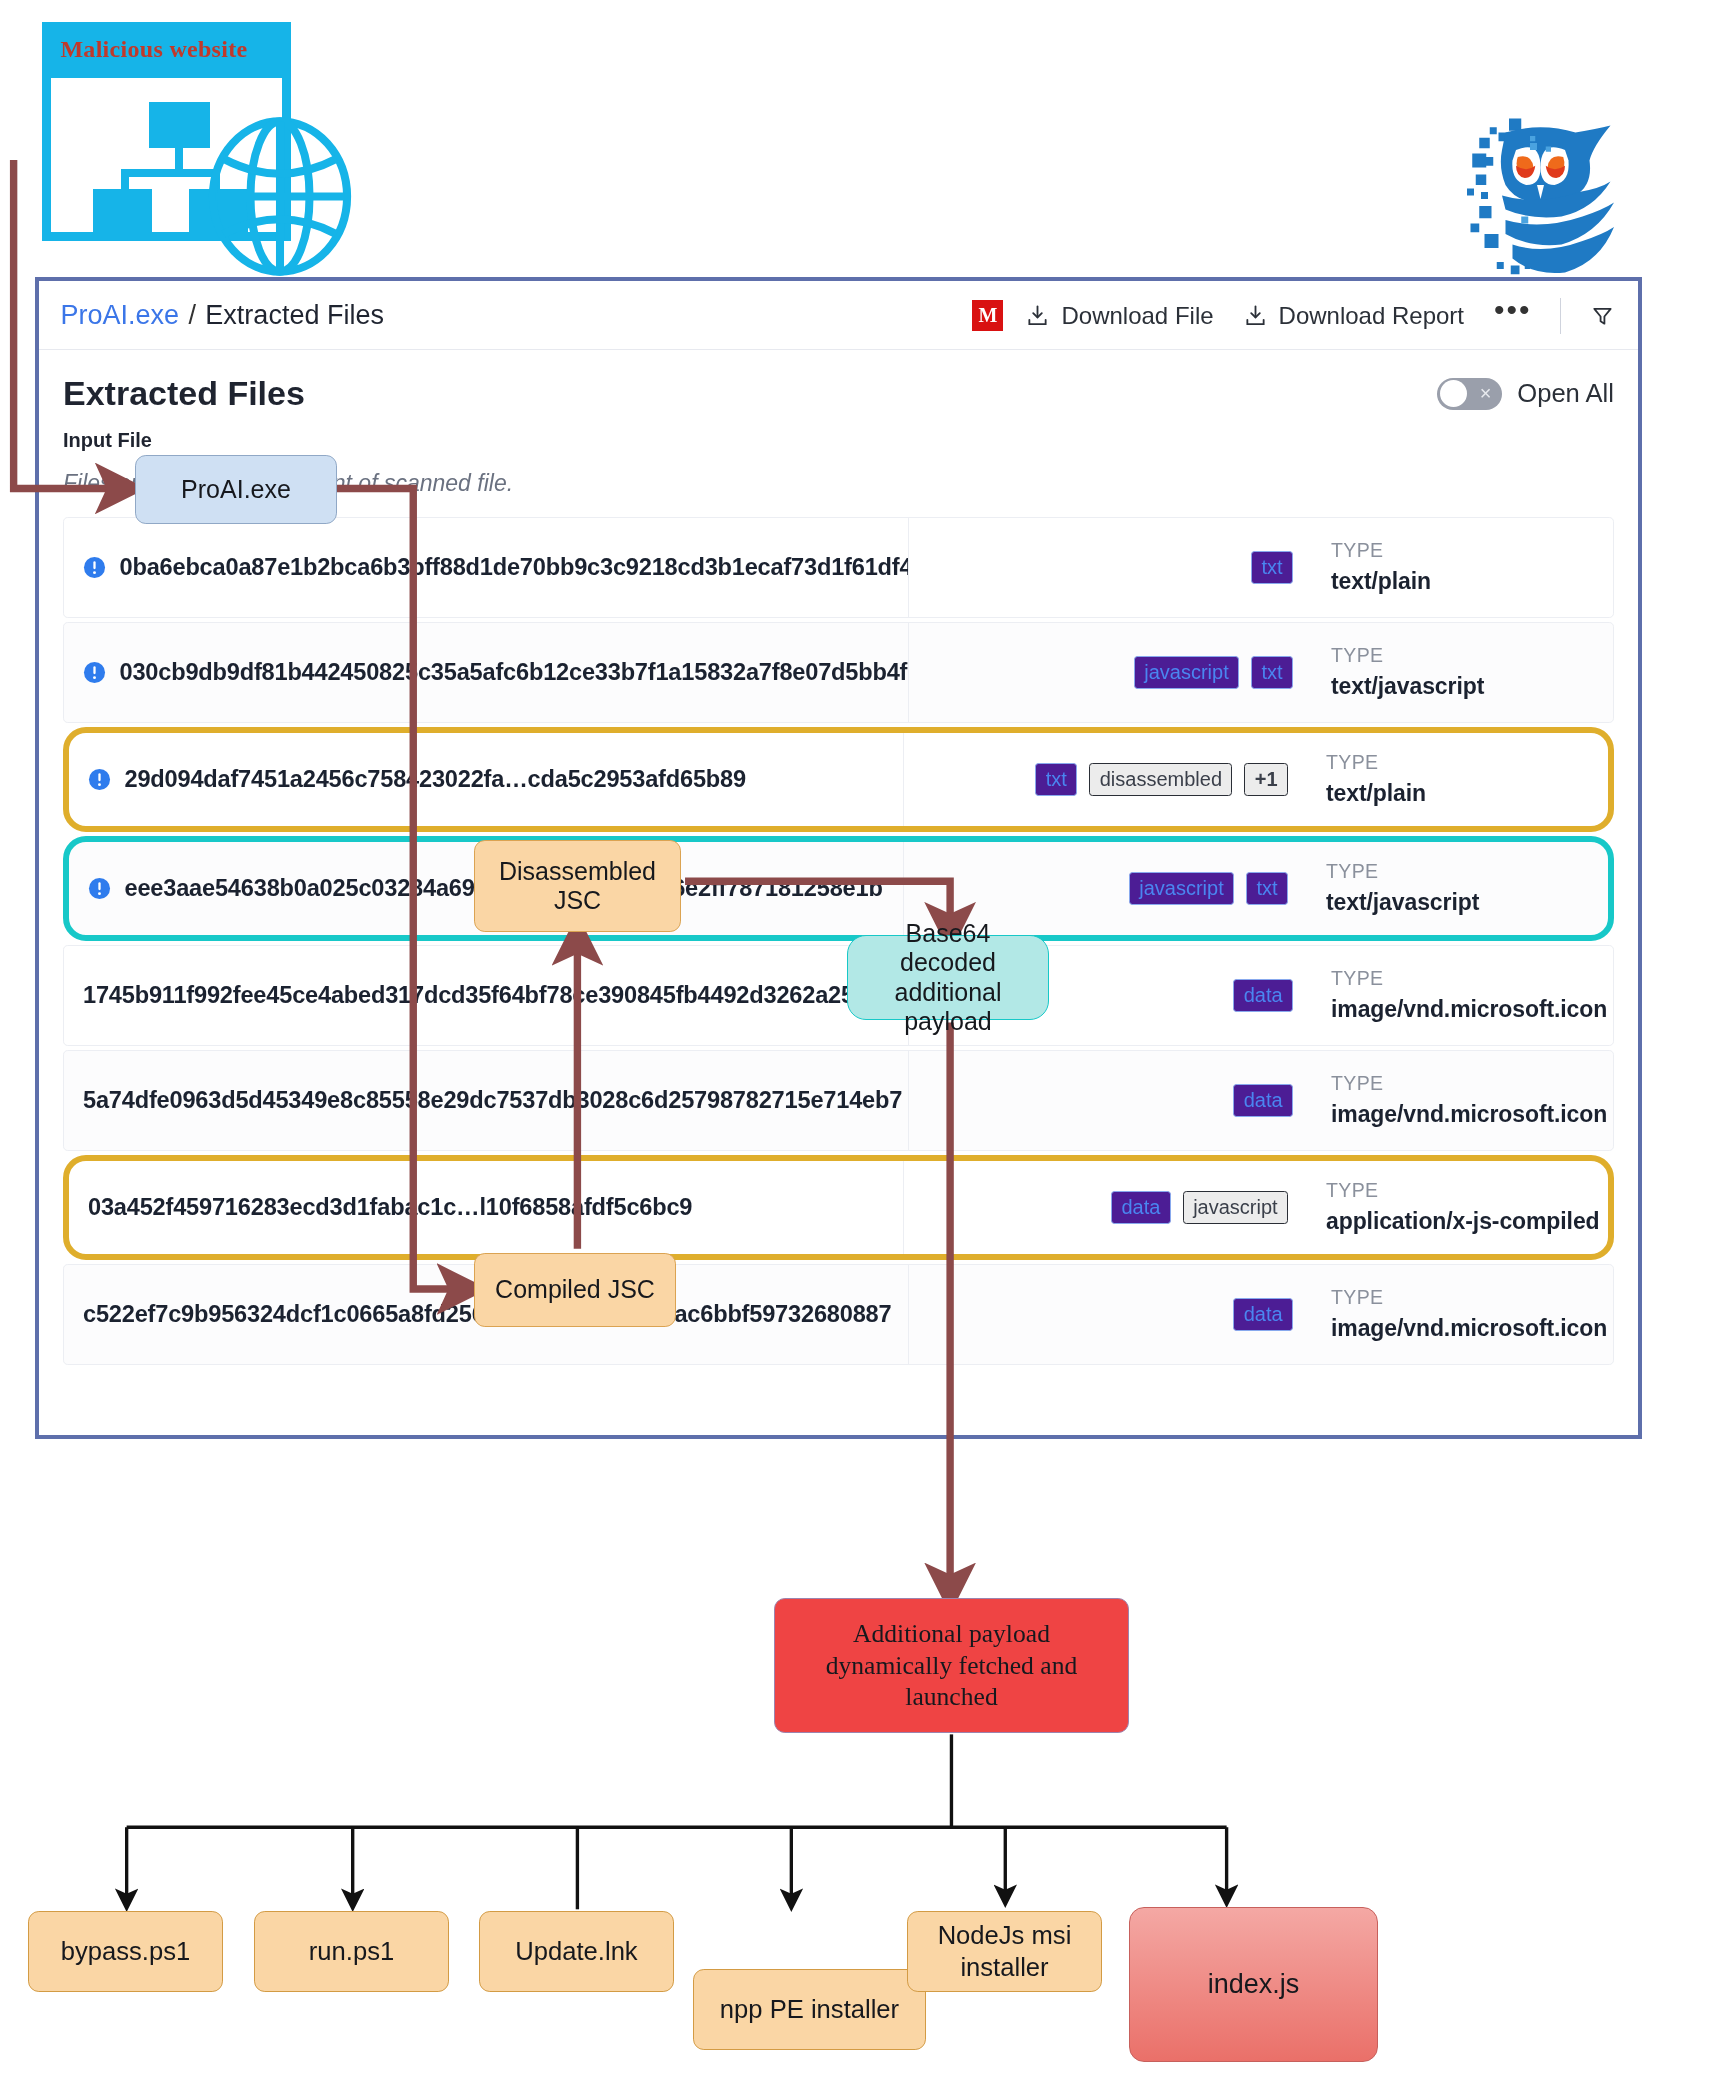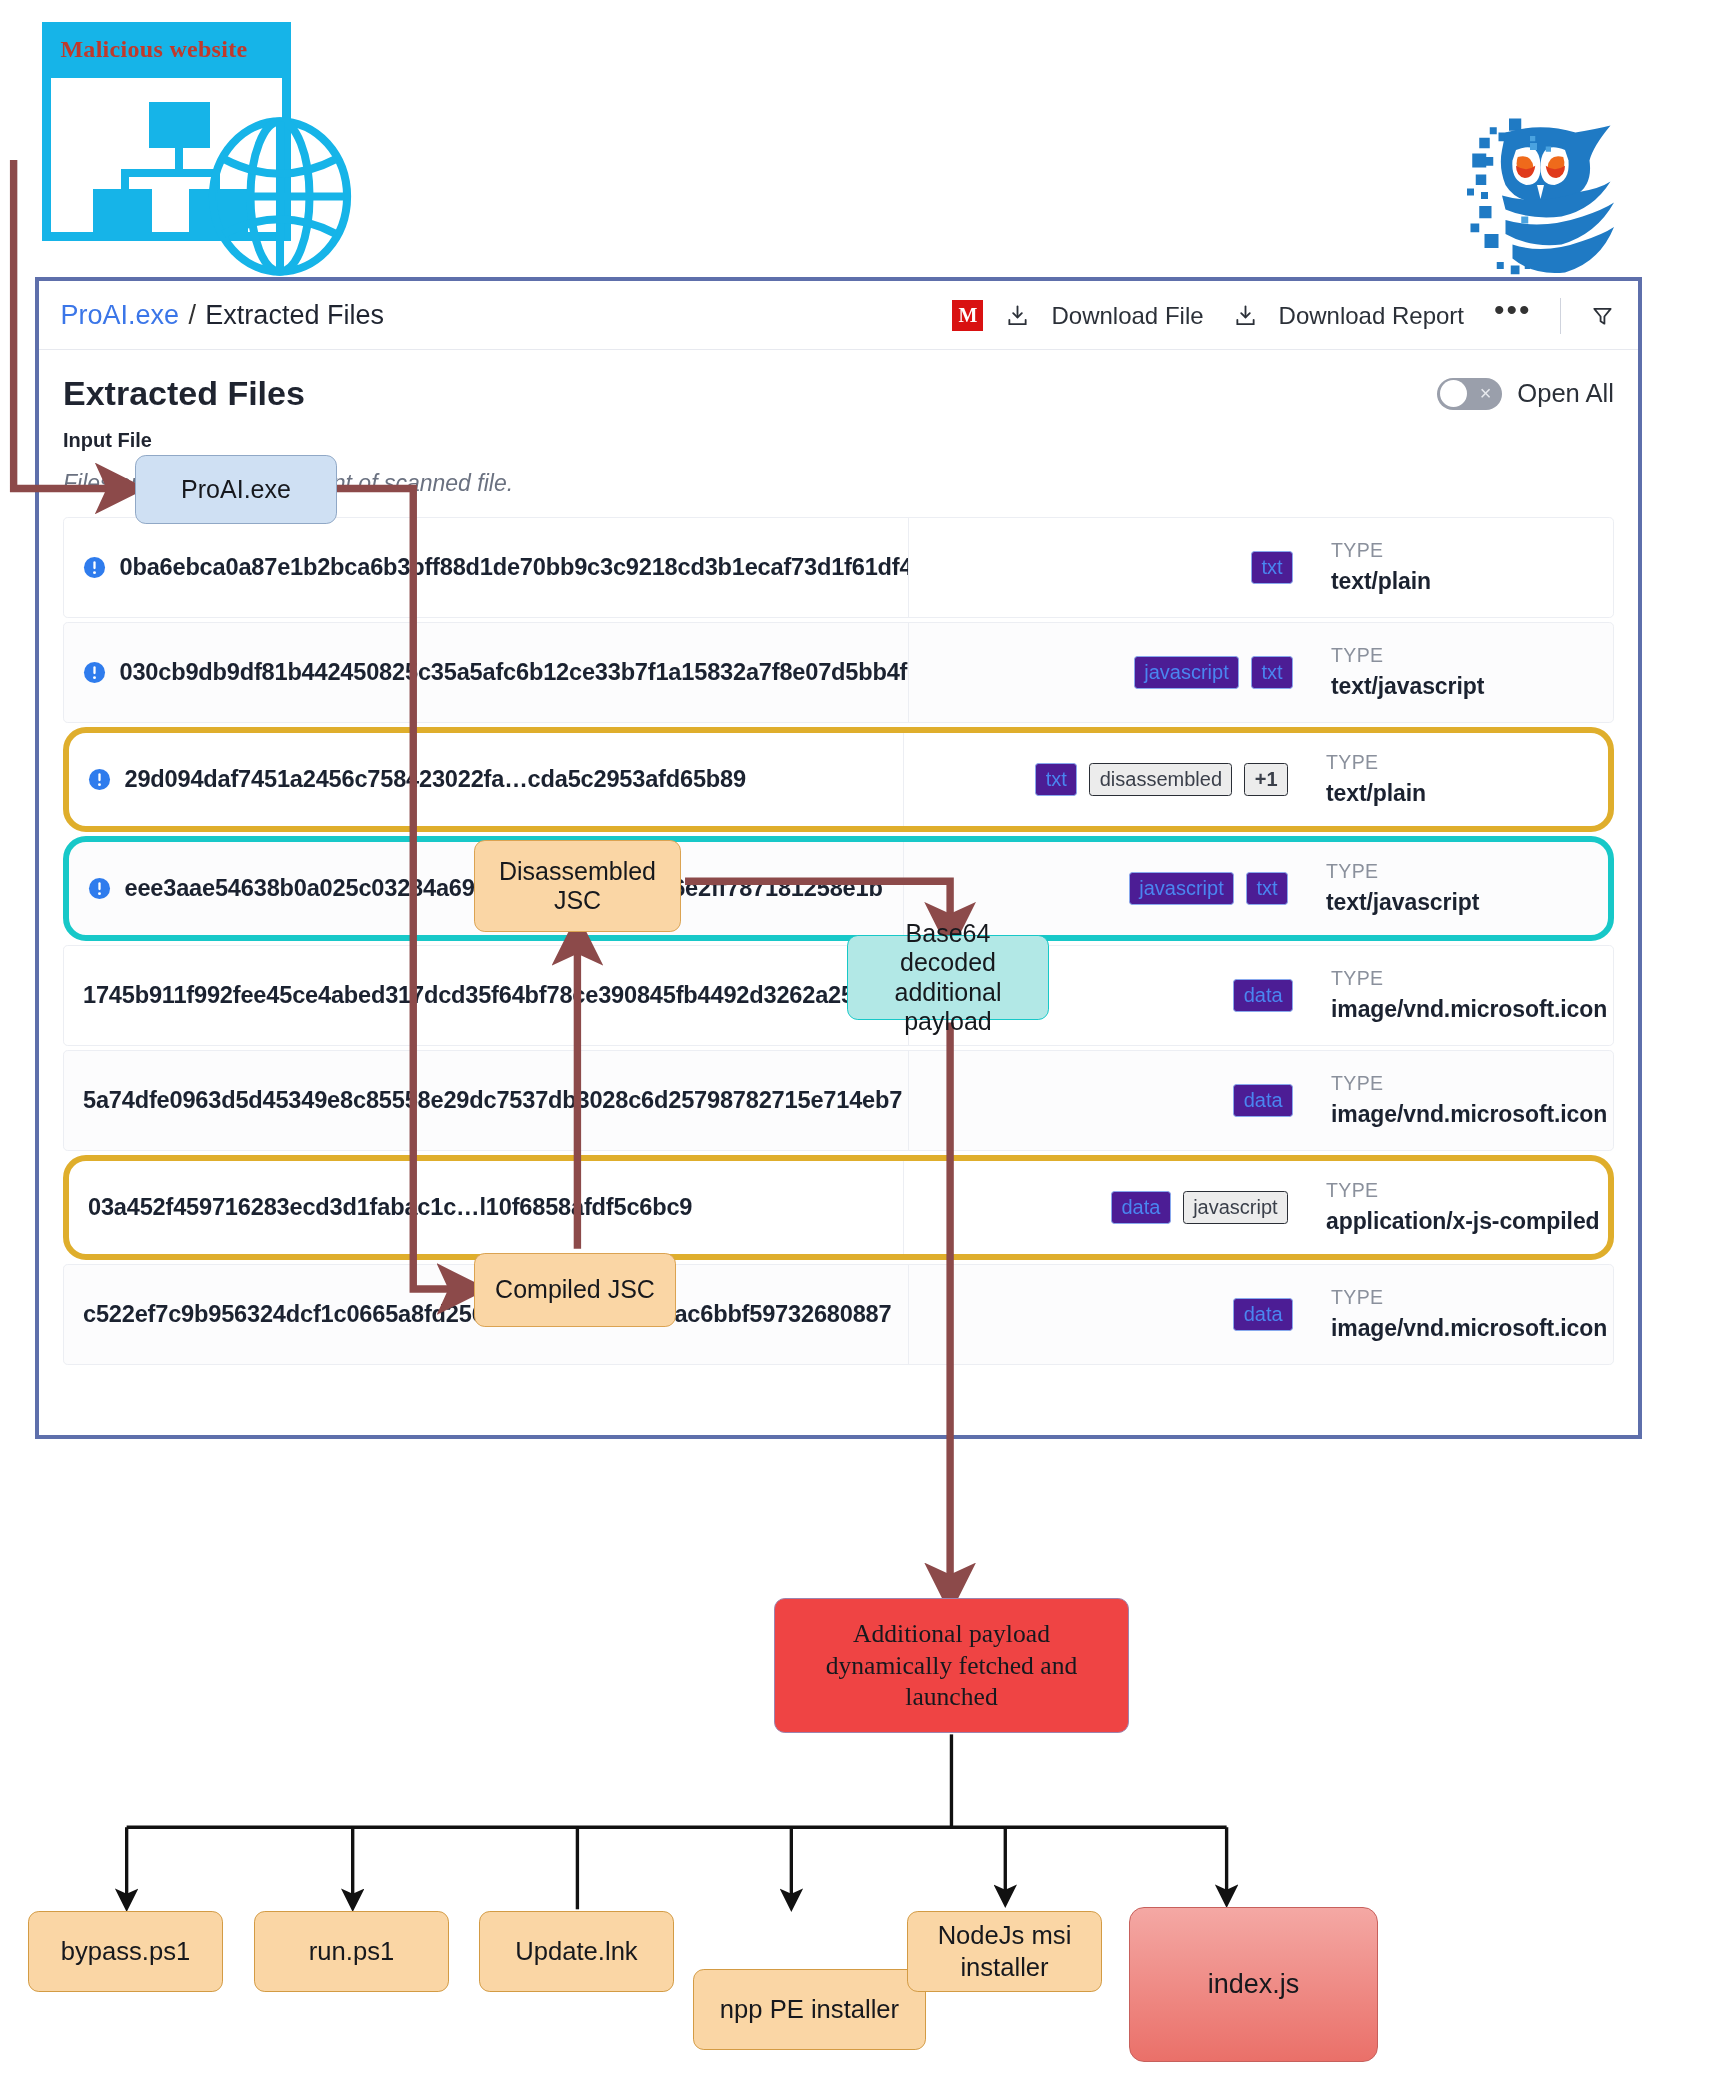--- a/index.html
+++ b/index.html
@@ -64,21 +64,21 @@
     position: absolute; right: 17.5px; top: 0; height: 69px;
     display: flex; align-items: center; gap: 0;
   }
   #m-badge {
     width: 31px; height: 31px; background: #d91111; color: #fff;
     font-size: 20px; font-weight: bold; display: flex; align-items: center; justify-content: center;
     font-family: "Liberation Serif", serif;
     margin-right: 23px;
   }
   .hdr-btn {
-    display: flex; align-items: center; gap: 22px;
+    display: flex; align-items: center; gap: 12px;
     font-size: 24px; color: #2b3038; margin-right: 30px; white-space: nowrap;
   }
   .dl-ico { width: 23px; height: 24px; flex: 0 0 auto; }
   #dots {
     font-size: 30px; color: #333; letter-spacing: 2px; line-height: .4;
     padding-bottom: 12px; margin-right: 28px;
   }
   #hdr-div { width: 1.3px; height: 36px; background: #cfd3dd; margin-right: 30px; }
   #funnel { width: 23px; height: 24px; margin-right: 6.7px; }
 
@@ -157,21 +157,21 @@
     position: absolute; border-radius: 10.8px; display: flex; align-items: center;
     justify-content: center; text-align: center; line-height: 1.18;
     font-size: 25px; color: #16181d; padding: 4px 8px;
   }
   .ann.blue-ann { background: #cfe0f3; border: 1.3px solid #90a8c6; }
   .ann.orange-ann { background: #fad6a5; border: 1.3px solid #dba352; }
   .ann.teal-ann { background: #b2e8e6; border: 1.3px solid #17c8c8; }
 
   #ann-proai { left: 135px; top: 455px; width: 202px; height: 69px; }
   #ann-disasm { left: 474px; top: 840px; width: 207px; height: 92px; }
-  #ann-b64 { left: 847px; top: 935px; width: 202px; height: 85px; }
+  #ann-b64 { left: 847px; top: 935px; width: 202px; height: 85px; border-radius: 19px; }
   #ann-compiled { left: 474px; top: 1253px; width: 202px; height: 74px; }
 
   #svg-flow { position: absolute; left: 0; top: 0; width: 1728px; height: 2097px; pointer-events: none; }
 
   
   #c2-label {
     position: absolute; left: 813px; top: 1431px; width: 256px;
     text-align: center; font-size: 25.6px; font-weight: bold; color: #15181d;
     line-height: 1.22; background: #fff;
   }

